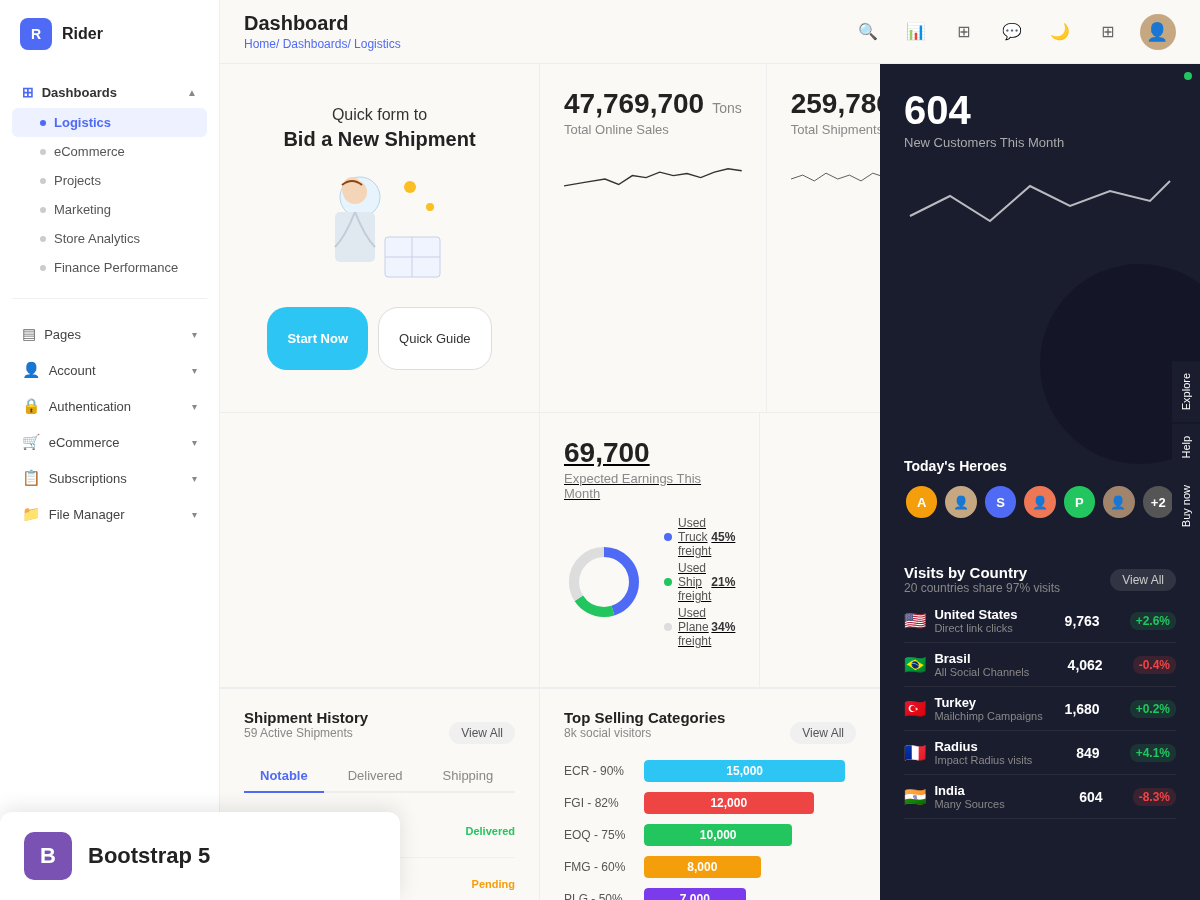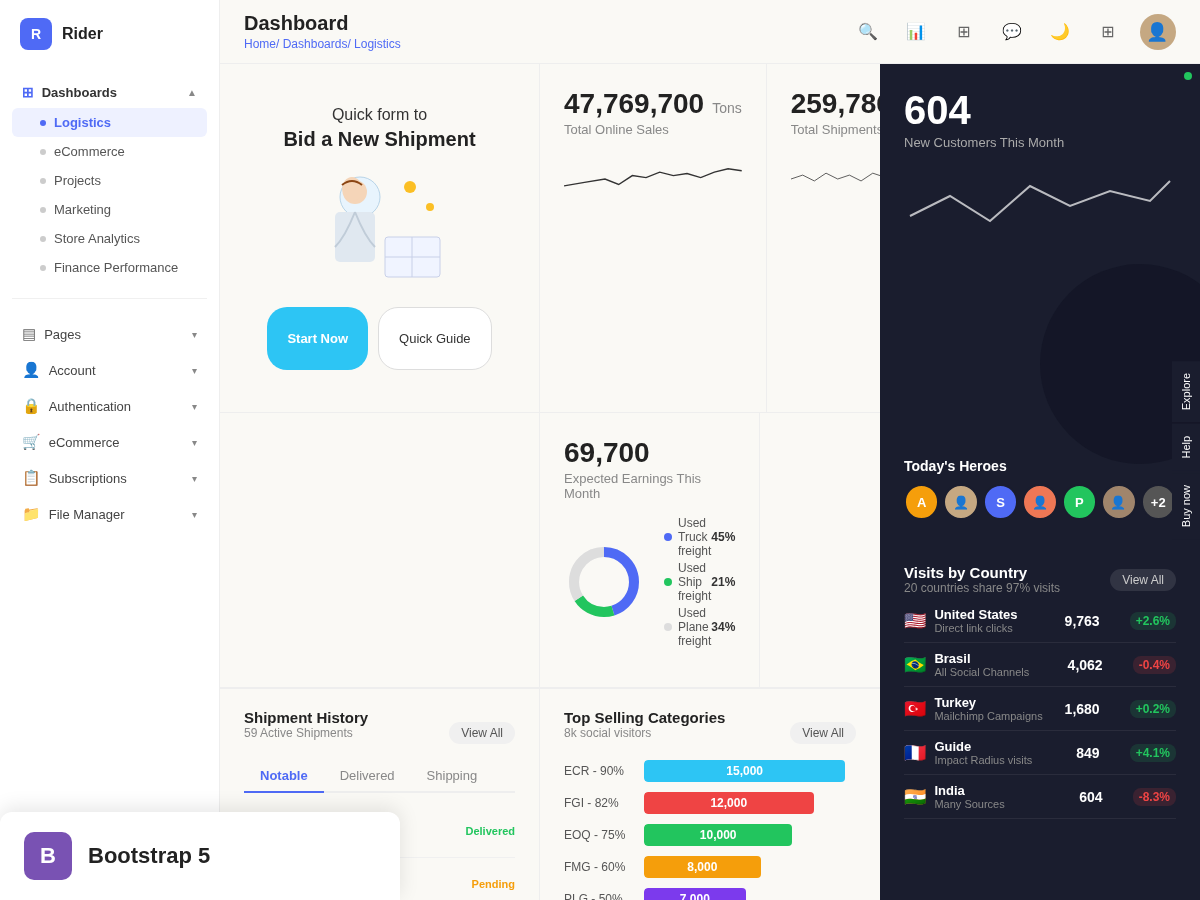--- a/index.html
+++ b/index.html
@@ -74,21 +74,21 @@
 
     
     .bottom-grid { display: grid; grid-template-columns: 320px 1fr; gap: 0; border-top: 1px solid #eee; }
     .bottom-cell { background: #faf9f5; border-right: 1px solid #eee; padding: 20px 24px; }
     .section-header { display: flex; align-items: center; justify-content: space-between; margin-bottom: 4px; }
     .section-title { font-size: 15px; font-weight: 700; color: #222; }
     .section-sub { font-size: 12px; color: #888; margin-bottom: 16px; }
     .view-all-btn { background: #f0f0f0; border: none; border-radius: 12px; padding: 4px 12px; font-size: 12px; color: #555; cursor: pointer; }
 
     
-    .tabs { display: flex; gap: 0; border-bottom: 2px solid #eee; margin-bottom: 12px; }
+    .tabs { display: flex; gap: 8px; border-bottom: 2px solid #eee; margin-bottom: 12px; }
     .tab { padding: 8px 16px; font-size: 13px; color: #888; cursor: pointer; border-bottom: 2px solid transparent; margin-bottom: -2px; }
     .tab.active { color: #4f6af5; border-bottom-color: #4f6af5; font-weight: 600; }
 
     
     .shipment-row { display: flex; align-items: center; gap: 10px; padding: 8px 0; border-bottom: 1px solid #f0f0f0; }
     .ship-icon { width: 36px; height: 36px; border-radius: 50%; background: #4f6af5; display: flex; align-items: center; justify-content: center; font-size: 14px; color: #fff; flex-shrink: 0; }
     .ship-info { flex: 1; }
     .ship-name { font-size: 13px; font-weight: 600; color: #222; }
     .ship-num { font-size: 11px; color: #888; }
     .ship-status { font-size: 11px; font-weight: 600; }
@@ -292,21 +292,21 @@
           <div>
             <div class="stat-num">259,786</div>
             <div class="stat-label">Total Shipments</div>
             <svg class="mini-chart" viewBox="0 0 260 60">
               <polyline points="0,30 30,20 60,35 90,15 120,30 150,20 180,35 210,15 240,25 260,20" fill="none" stroke="#333" stroke-width="2"></polyline>
             </svg>
           </div>
         </div>
       </div>
 
-      <div style="display: grid; grid-template-columns: 320px 1fr 1fr; border-bottom: 1px solid #eee;">
+      <div style="display: grid; grid-template-columns: 320px 1fr 1fr; border-bottom: 1px solid #eee; text-decoration: underline;">
 
         <div style="background:#faf9f5; border-right:1px solid #eee; padding: 0 24px 24px 24px; display:flex; flex-direction:column; justify-content:flex-end;">
         </div>
 
         <div class="grid-cell">
           <div class="stat-num">69,700</div>
           <div class="stat-label">Expected Earnings This Month</div>
           <div class="donut-row">
             <svg width="80" height="80" viewBox="0 0 80 80">
               <circle cx="40" cy="40" r="30" fill="none" stroke="#eee" stroke-width="10"></circle>
@@ -480,21 +480,21 @@
             <div class="country-info">
               <div class="country-name">Turkey</div>
               <div class="country-sub">Mailchimp Campaigns</div>
             </div>
             <span class="country-num">1,680</span>
             <span class="change-pos">+0.2%</span>
           </div>
           <div class="country-row">
             <span class="flag">🇫🇷</span>
             <div class="country-info">
-              <div class="country-name">Guide</div>
+              <div class="country-name">Radius</div>
               <div class="country-sub">Impact Radius visits</div>
             </div>
             <span class="country-num">849</span>
             <span class="change-pos">+4.1%</span>
           </div>
           <div class="country-row">
             <span class="flag">🇮🇳</span>
             <div class="country-info">
               <div class="country-name">India</div>
               <div class="country-sub">Many Sources</div>

